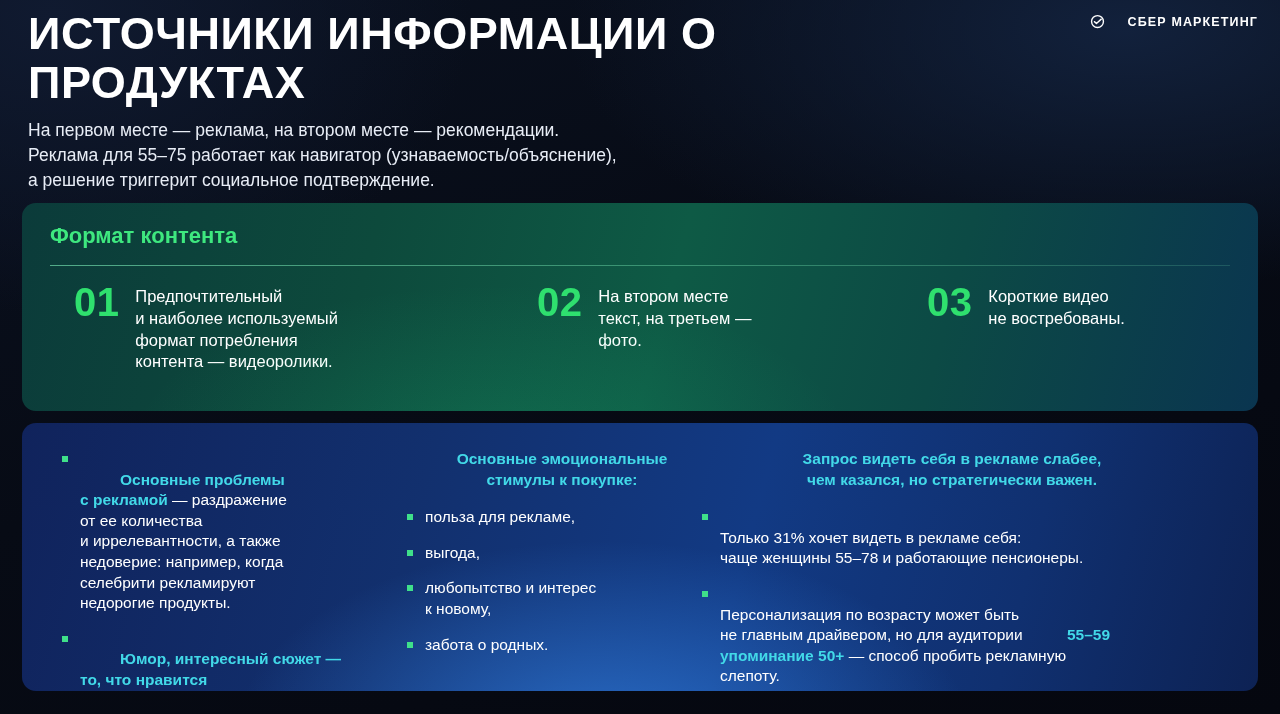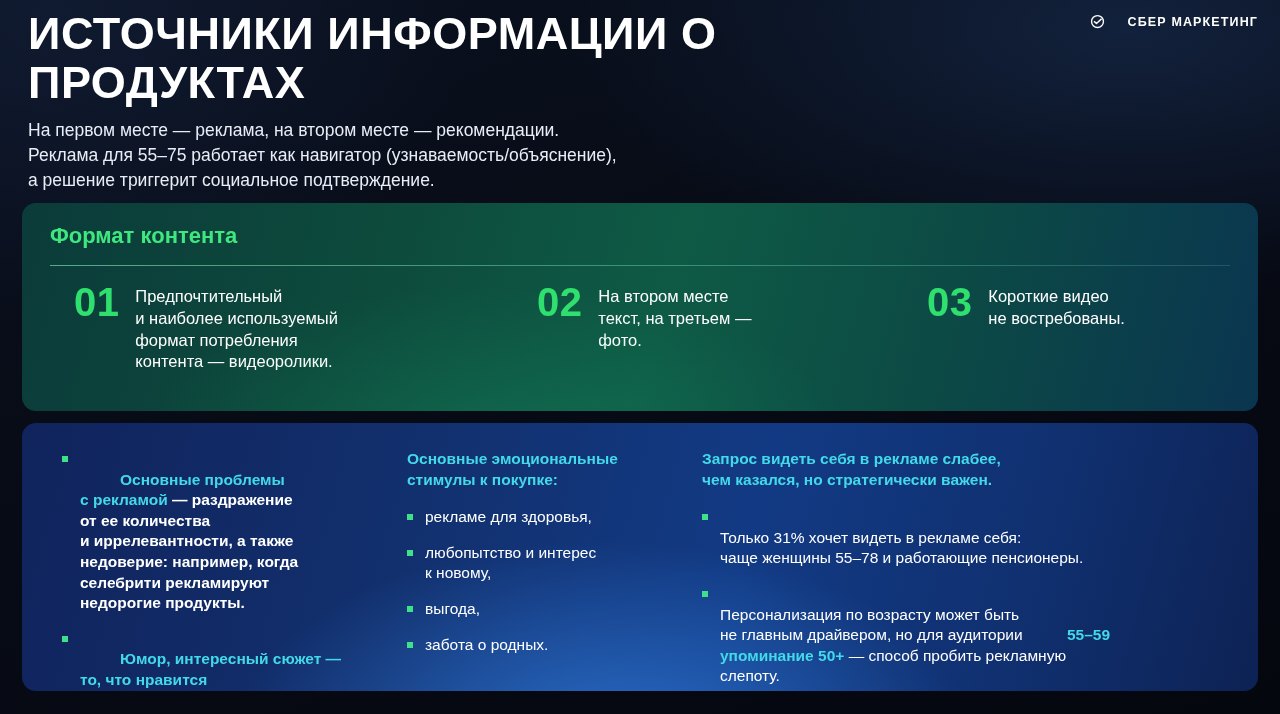--- a/index.html
+++ b/index.html
@@ -123,23 +123,24 @@
     width: 6px; height: 6px;
     background: #3fe08a;
   }
   .bullet.plain { color: #ffffff; }
   .heading-cyan {
     color: #42d9e8;
     font-size: 15.5px; font-weight: 700;
     line-height: 1.33;
     margin-bottom: 17px;
     white-space: pre-line;
+    text-align: center;
   }
   .hl { color: #42d9e8; margin-left: 40px; }
-  .nb { color: #ffffff; font-weight: 700; }
+  .nb { color: #ffffff; font-weight: 400; }
 </style>
 </head>
 <body>
 
 <div class="slide">
 
   <div class="logo">
     <svg class="mark" viewBox="0 0 24 24">
       <circle cx="12" cy="12" r="9.5" fill="none" stroke="#ffffff" stroke-width="2.2"></circle>
       <path d="M7 12.2l3.3 3.1L18 8.2" fill="none" stroke="#ffffff" stroke-width="2.2" stroke-linecap="round" stroke-linejoin="round"></path>
@@ -198,24 +199,24 @@
       <div class="bullet">
         <span class="hl" style="font-weight:700">Юмор, интересный сюжет —
 то, что нравится
 в современной рекламе.</span>
       </div>
     </div>
 
     <div class="col" id="col-2">
       <div class="heading-cyan">Основные эмоциональные
 стимулы к покупке:</div>
-      <div class="bullet plain">рекламе для здоровья,</div>
+      <div class="bullet plain">польза для рекламе,</div>
+      <div class="bullet plain">выгода,</div>
       <div class="bullet plain">любопытство и интерес
 к новому,</div>
-      <div class="bullet plain">выгода,</div>
       <div class="bullet plain">забота о родных.</div>
     </div>
 
     <div class="col" id="col-3">
       <div class="heading-cyan">Запрос видеть себя в рекламе слабее,
 чем казался, но стратегически важен.</div>
       <div class="bullet plain">
         <span>Только 31% хочет видеть в рекламе себя:
 чаще женщины 55–78 и работающие пенсионеры.</span>
       </div>

